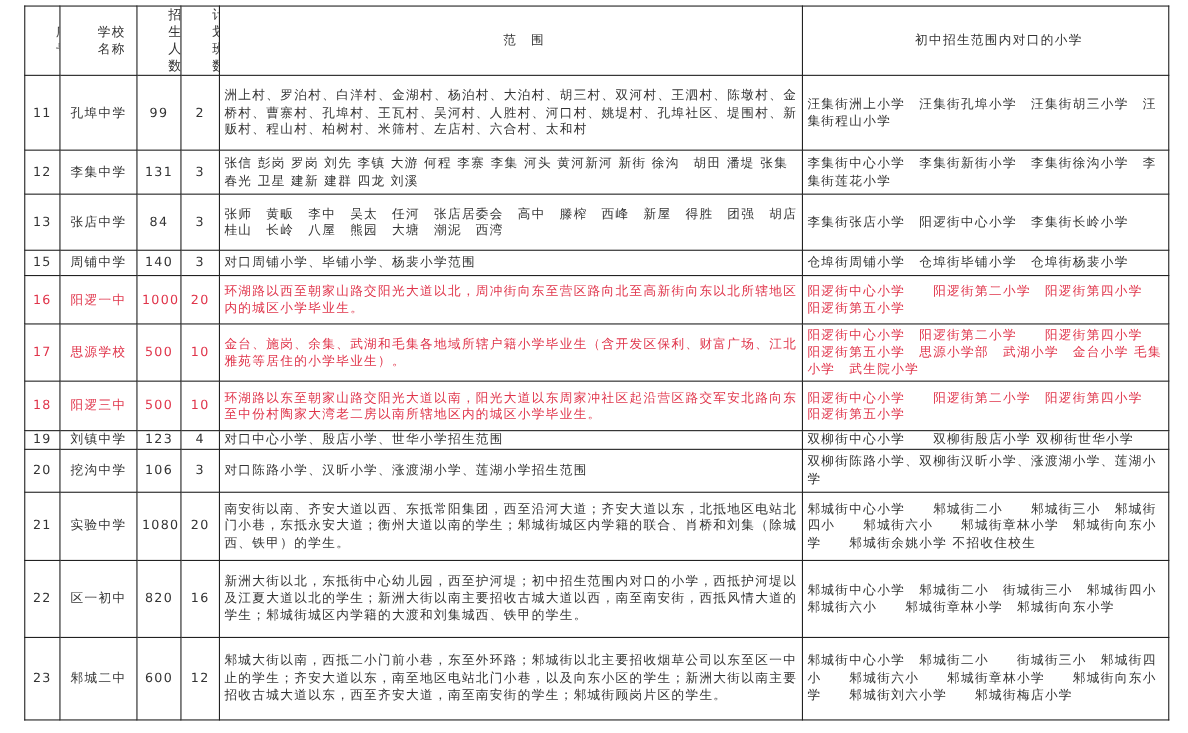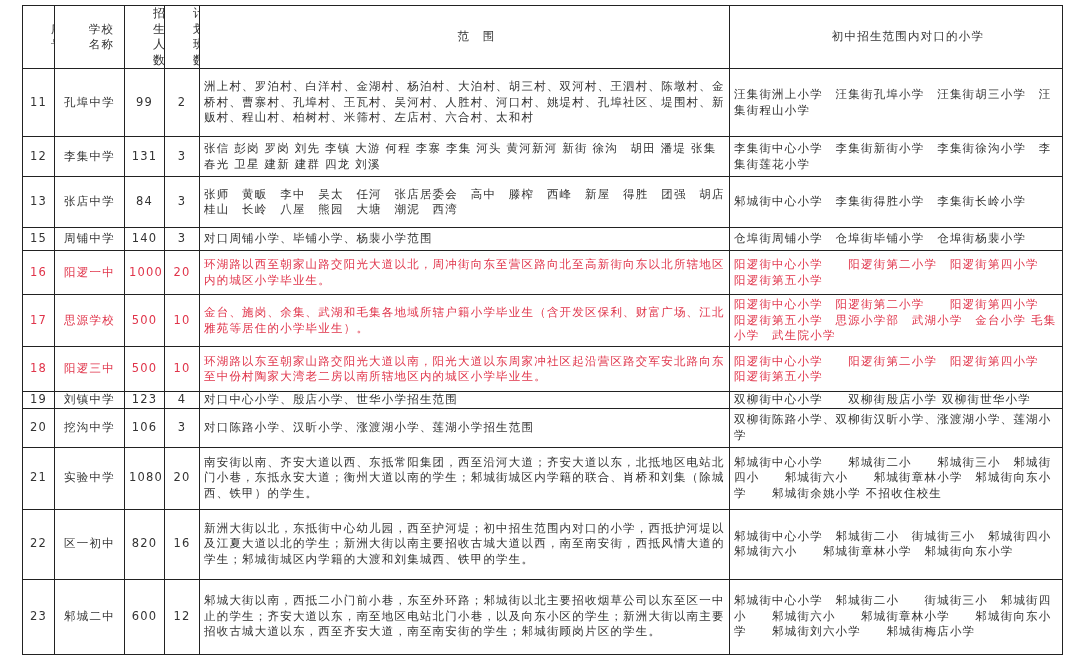--- a/index.html
+++ b/index.html
@@ -75,21 +75,21 @@
       <td class="c-cls">3</td>
       <td class="c-range">张信 彭岗 罗岗 刘先 李镇 大游 何程 李寨 李集 河头 黄河新河 新街 徐沟　胡田 潘堤 张集 春光 卫星 建新 建群 四龙 刘溪</td>
       <td class="c-prim">李集街中心小学　李集街新街小学　李集街徐沟小学　李集街莲花小学</td>
     </tr>
     <tr style="height:51px">
       <td class="c-no">13</td>
       <td class="c-name">张店中学</td>
       <td class="c-num">84</td>
       <td class="c-cls">3</td>
       <td class="c-range">张师　黄畈　李中　吴太　任河　张店居委会　高中　滕榨　西峰　新屋　得胜　团强　胡店　桂山　长岭　八屋　熊园　大塘　潮泥　西湾</td>
-      <td class="c-prim">邾城街中心小学　李集街得胜小学　李集街长岭小学</td>
+      <td class="c-prim">李集街张店小学　阳逻街中心小学　李集街长岭小学</td>
     </tr>
     <tr style="height:23px">
       <td class="c-no">15</td>
       <td class="c-name">周铺中学</td>
       <td class="c-num">140</td>
       <td class="c-cls">3</td>
       <td class="c-range">对口周铺小学、毕铺小学、杨裴小学范围</td>
       <td class="c-prim">仓埠街周铺小学　仓埠街毕铺小学　仓埠街杨裴小学</td>
     </tr>
     <tr class="red" style="height:44px">

